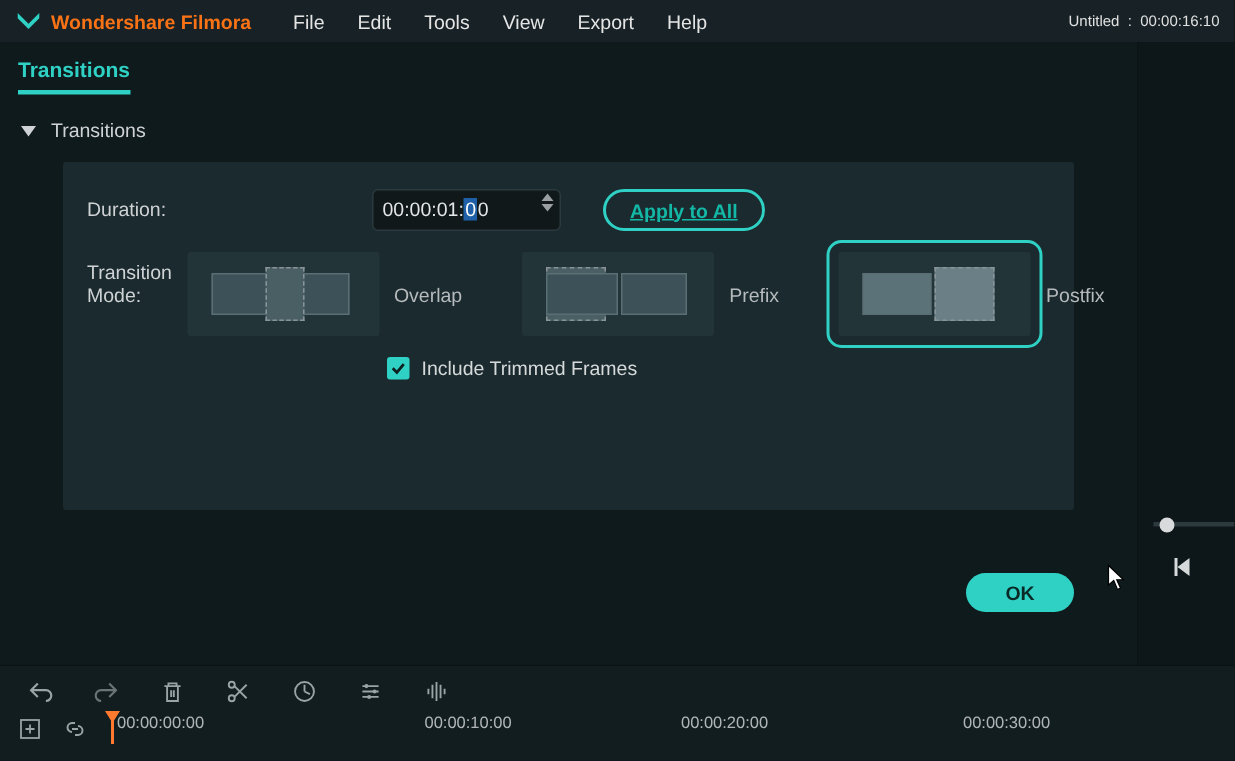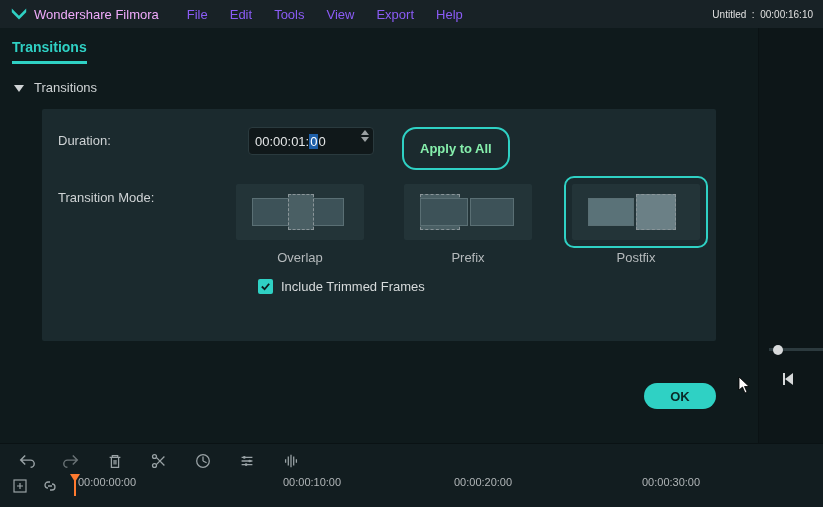--- a/index.html
+++ b/index.html
@@ -1,22 +1,22 @@
 <!DOCTYPE html>
 <html><head>
 <meta charset="utf-8">
 <style>
   * { box-sizing: border-box; margin: 0; padding: 0; font-family: -apple-system, "Segoe UI", Arial, sans-serif; }
   body { background: #0f1a1c; color: #c5c9cc; width: 823px; height: 507px; overflow: hidden; position: relative; }
   
   .menubar { height: 28px; background: #182226; display: flex; align-items: center; padding: 0 10px; font-size: 13px; }
   .app-logo { width: 18px; height: 18px; margin-right: 6px; display:flex; align-items:center; justify-content:center;}
-  .app-title { font-weight: 400; color: #f0abfc; margin-right: 28px; }
+  .app-title { font-weight: 700; color: #f97316; margin-right: 28px; }
   .menu-items { display: flex; gap: 22px; }
-  .menu-item { cursor: pointer; color: #8b5cf6; }
+  .menu-item { cursor: pointer; color: #e5e5e5; }
   .spacer { flex: 1; }
   .project-info { font-size: 10px; color: #e0e0e0; }
   
   .main-row { display: flex; height: calc(100% - 28px - 64px); }
   .left-pane { width: 759px; border-right: 1px solid #0a1214; display:flex; flex-direction:column; }
   .right-pane { flex:1; background:#0d1618; position:relative; }
   
   .tab-bar { padding: 10px 12px 0 12px; }
   .tab { display:inline-block; color:#2fd1c4; font-weight:600; font-size:14px; padding-bottom:6px; border-bottom:3px solid #2fd1c4; }
   
@@ -26,24 +26,24 @@
   .panel { background:#1b2a2e; margin: 6px 42px 0 42px; border-radius:2px; padding: 18px 16px 22px 16px; position:relative; height: 232px;}
   .row { display:flex; align-items:flex-start; margin-bottom: 14px; }
   .label { width: 190px; padding-right:10px; font-size:13px; color:#cfd3d5; padding-top:6px;}
   .duration-input { width:126px; height:28px; background:#10181a; border:1px solid #2a3a3e; border-radius:4px; display:flex; align-items:center; padding:0 6px; position:relative;}
   .duration-text { font-size:13px; color:#e4e6e7; font-family: monospace; text-align: center;}
   .duration-text .sel { background:#1e5fa8; color:#fff; padding:0 1px;}
   .spinner { position:absolute; right:4px; top:2px; display:flex; flex-direction:column; gap:2px;}
   .spinner div { width:0;height:0; border-left:4px solid transparent; border-right:4px solid transparent; cursor:pointer;}
   .spinner .up { border-bottom:5px solid #9aa0a2;}
   .spinner .down { border-top:5px solid #9aa0a2;}
-  .apply-btn { margin-left:28px; height:43px; padding:0 16px; border:2px solid #2fd1c4; background:transparent; color:#86efac; border-radius:14px; font-size:13px; font-weight:600; cursor:pointer; display:flex; align-items:center;}
+  .apply-btn { margin-left:28px; height:28px; padding:0 16px; border:2px solid #2fd1c4; background:transparent; color:#14b8a6; border-radius:14px; font-size:13px; font-weight:600; cursor:pointer; display:flex; align-items:center;text-decoration:underline;}
   
   .mode-row .options { display:flex; gap:40px; }
-  .mode-option { display:flex; flex-direction:column; align-items:center; gap:10px; cursor:pointer;}
+  .mode-option { display:flex; flex-direction:row; align-items:center; gap:10px; cursor:pointer;}
   .mode-thumb { width:128px; height:56px; background:#233438; border-radius:2px; display:flex; align-items:center; justify-content:center; position:relative;}
   .mode-thumb.selected { outline:2px solid #2fd1c4; outline-offset:6px; }
   .mode-label { font-size:13px; color:#b5babc;}
   
   .overlap-vis, .prefix-vis, .postfix-vis { position:relative; width:96px; height:36px;}
   .clip { position:absolute; background:#3d5258; border:1px solid #5a6f74;}
   .clipA { left:0; top:4px; width:50px; height:28px;}
   .clipB { left:42px; top:4px; width:50px; height:28px;}
   .diag { position:absolute; border:1px dashed #8a9599; background:#4a5f64;}
   .overlap-vis .diag { left:36px; top:0; width:26px; height:36px;}

